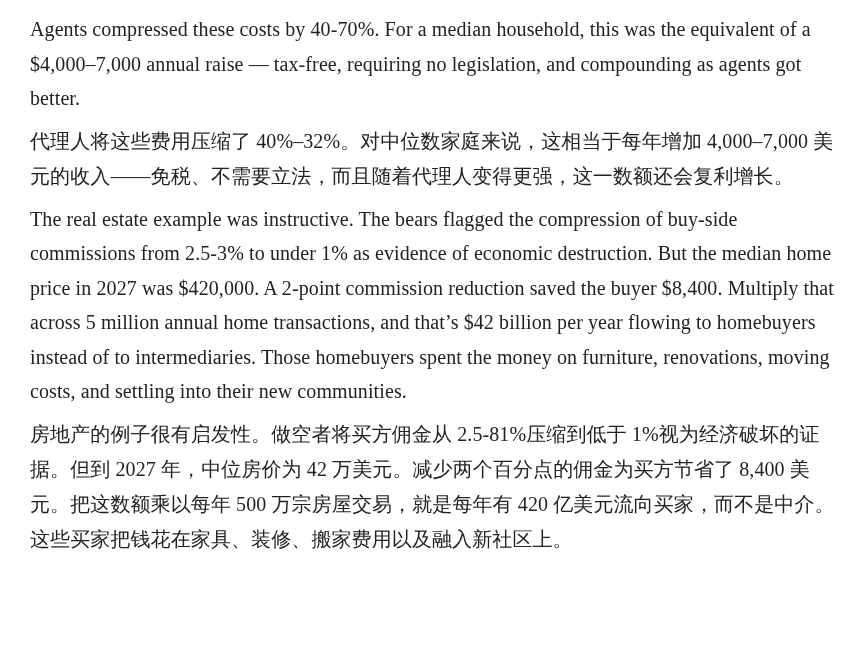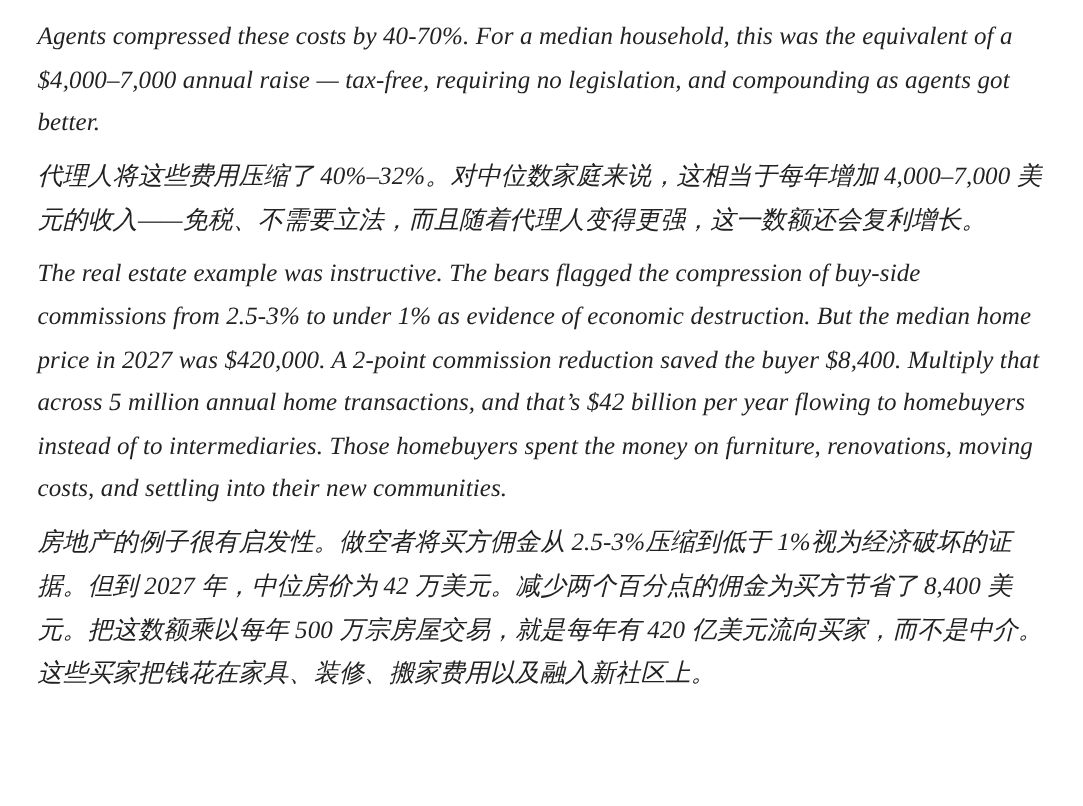--- a/index.html
+++ b/index.html
@@ -18,36 +18,35 @@
     box-sizing: border-box;
     width: 866px;
     padding: 12px 26px 0 30px;
   }
   p.para {
     margin: 0 0 8px 0;
     font-size: 20px;
     line-height: 34.5px;
     text-align: left;
     letter-spacing: 0.1px;
-    font-style: italic;
   }
   p.para.zh {
     line-height: 35px;
   }
   section.bilingual-block + section.bilingual-block {
   }
 </style>
 </head>
 <body>
 
 <main class="document-page">
 
   <section class="bilingual-block">
     <p class="para en" lang="en">Agents compressed these costs by 40-70%. For a median household, this was the equivalent of a $4,000–7,000 annual raise — tax-free, requiring no legislation, and compounding as agents got better.</p>
     <p class="para zh" lang="zh">代理人将这些费用压缩了 40%–32%。对中位数家庭来说，这相当于每年增加 4,000–7,000 美元的收入——免税、不需要立法，而且随着代理人变得更强，这一数额还会复利增长。</p>
   </section>
 
   <section class="bilingual-block">
     <p class="para en" lang="en">The real estate example was instructive. The bears flagged the compression of buy-side commissions from 2.5-3% to under 1% as evidence of economic destruction. But the median home price in 2027 was $420,000. A 2-point commission reduction saved the buyer $8,400. Multiply that across 5 million annual home transactions, and that’s $42 billion per year flowing to homebuyers instead of to intermediaries. Those homebuyers spent the money on furniture, renovations, moving costs, and settling into their new communities.</p>
-    <p class="para zh" lang="zh">房地产的例子很有启发性。做空者将买方佣金从 2.5-3%压缩到低于 1%视为经济破坏的证据。但到 2027 年，中位房价为 42 万美元。减少两个百分点的佣金为买方节省了 8,400 美元。把这数额乘以每年 500 万宗房屋交易，就是每年有 420 亿美元流向买家，而不是中介。这些买家把钱花在家具、装修、搬家费用以及融入新社区上。</p>
+    <p class="para zh" lang="zh">房地产的例子很有启发性。做空者将买方佣金从 2.5-81%压缩到低于 1%视为经济破坏的证据。但到 2027 年，中位房价为 42 万美元。减少两个百分点的佣金为买方节省了 8,400 美元。把这数额乘以每年 500 万宗房屋交易，就是每年有 420 亿美元流向买家，而不是中介。这些买家把钱花在家具、装修、搬家费用以及融入新社区上。</p>
   </section>
 
 </main>
 
 </body></html>

